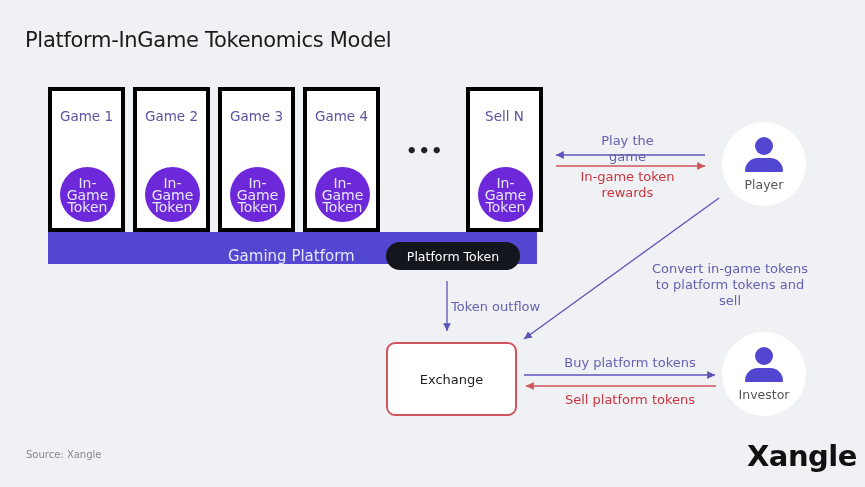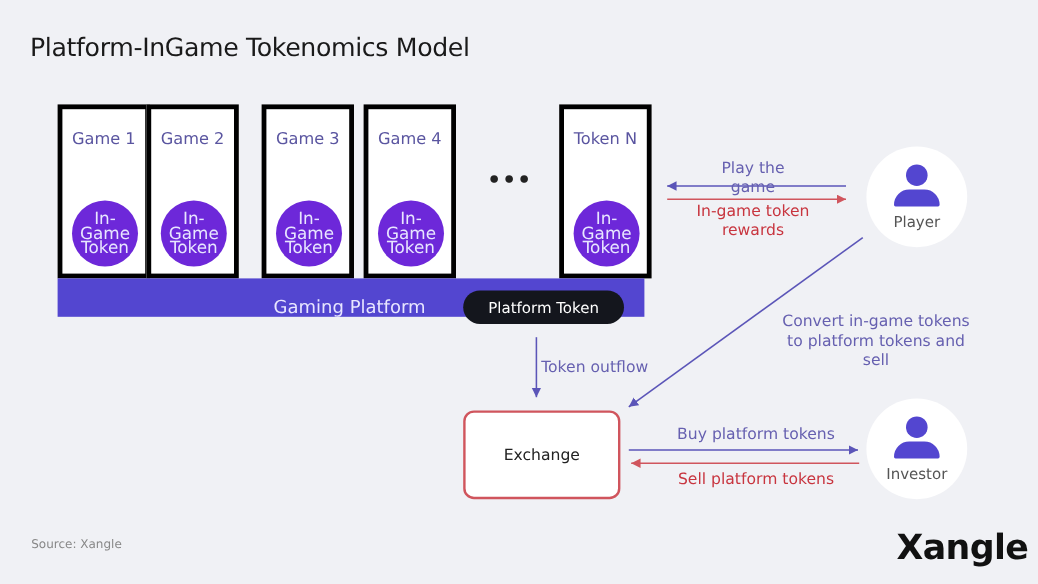--- a/index.html
+++ b/index.html
@@ -26,35 +26,35 @@
 </style>
 </head>
 <body>
 
 <div class="abs title">Platform-InGame Tokenomics Model</div>
 
 <div class="abs game" style="left:48px">
   <div class="gname">Game 1</div>
   <div class="tok">In-Game Token</div>
 </div>
-<div class="abs game" style="left:122px">
+<div class="abs game" style="left:133px">
   <div class="gname">Game 2</div>
   <div class="tok">In-Game Token</div>
 </div>
 <div class="abs game" style="left:218px">
   <div class="gname">Game 3</div>
   <div class="tok">In-Game Token</div>
 </div>
 <div class="abs game" style="left:303px">
   <div class="gname">Game 4</div>
   <div class="tok">In-Game Token</div>
 </div>
 <div class="abs dots">•••</div>
 <div class="abs game" style="left:466px">
-  <div class="gname">Token N</div>
+  <div class="gname">Sell N</div>
   <div class="tok">In-Game Token</div>
 </div>
 
 <div class="abs platform">
   <div class="plabel">Gaming Platform</div>
   <div class="ptoken">Platform Token</div>
 </div>
 
 <div class="abs circle" style="left:722px;top:122px">
   <div class="head"></div>

